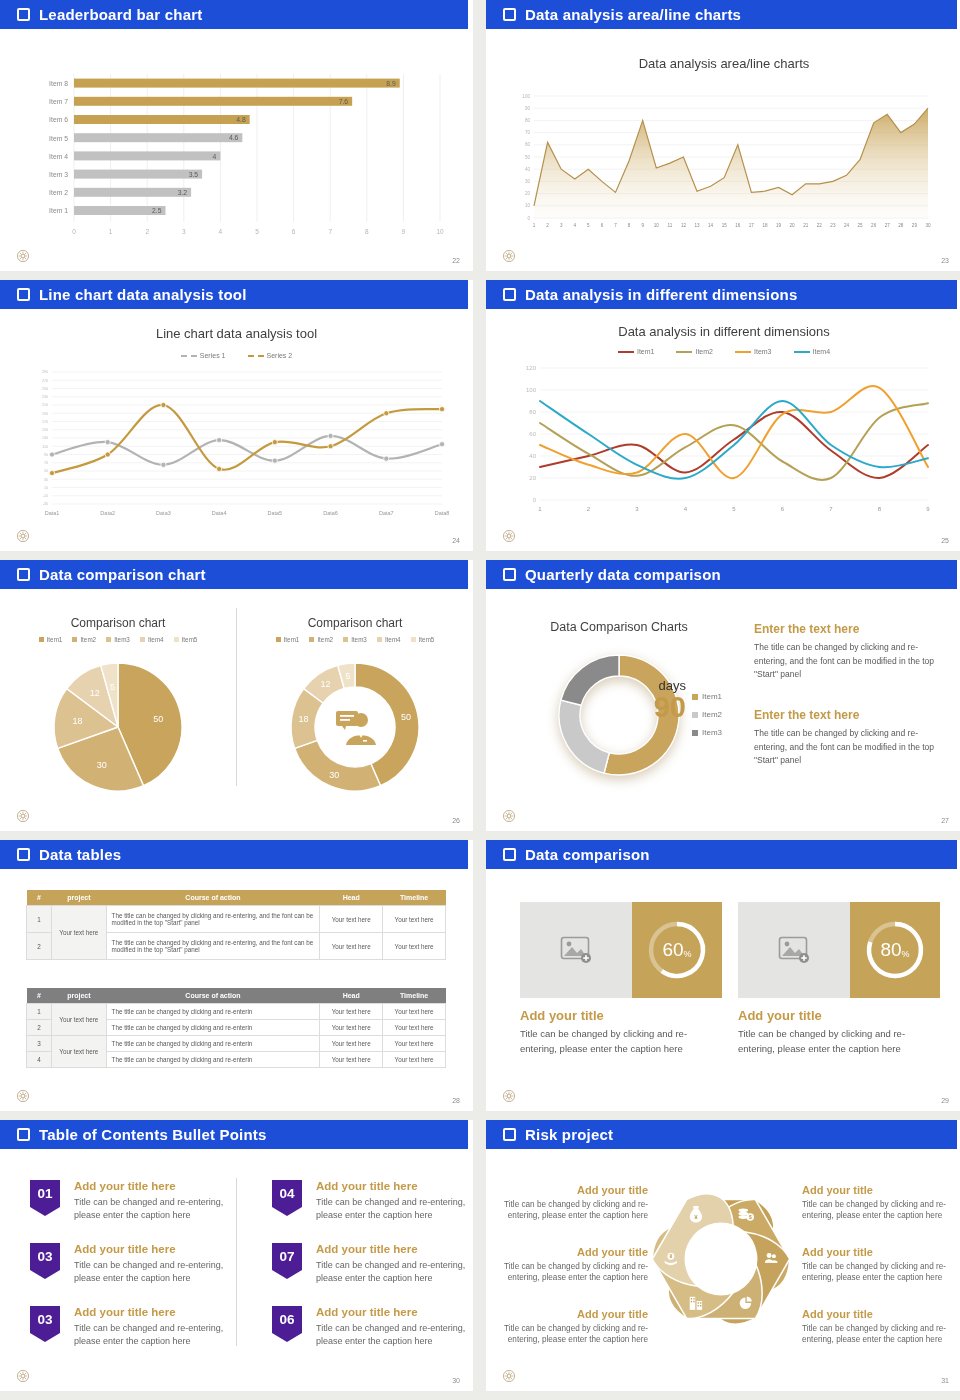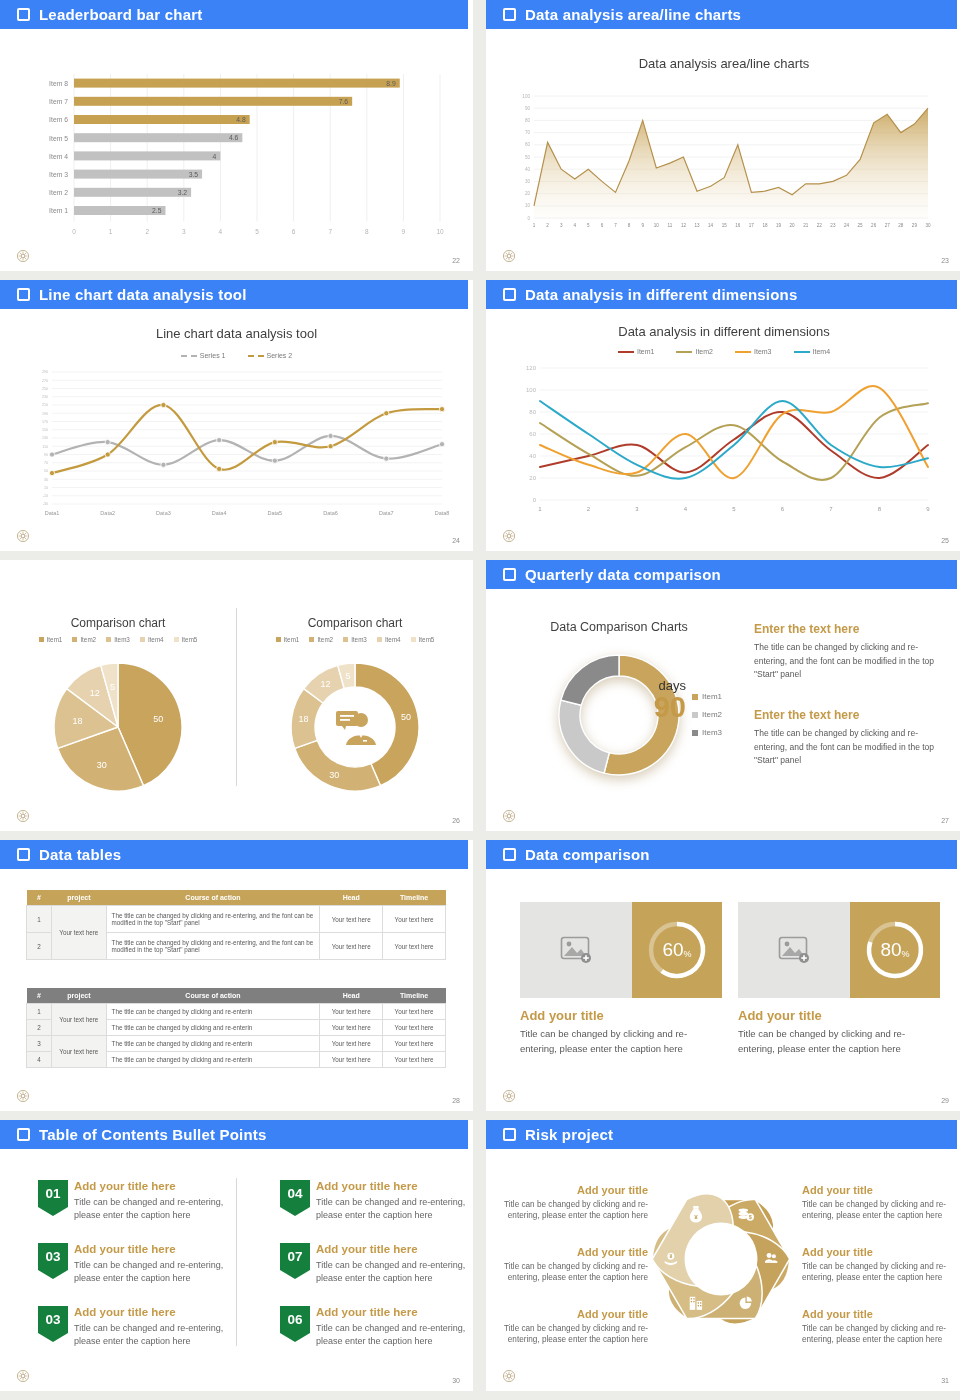--- a/index.html
+++ b/index.html
@@ -1,21 +1,21 @@
 <!DOCTYPE html>
 <html><head>
 <meta charset="utf-8">
 <style>
   html,body{margin:0;padding:0;}
   body{width:960px;height:1400px;background:#ECECE9;font-family:"Liberation Sans",sans-serif;}
   .grid{display:grid;grid-template-columns:480px 480px;grid-auto-rows:280px;width:960px;}
   .cell{position:relative;}
   .slide{position:absolute;left:0;top:0;width:473px;height:271px;background:#fff;overflow:hidden;}
   .cell.right .slide{left:6px;width:476px;}
-  .sh{position:absolute;left:0;top:0;height:29px;width:calc(100% - 5px);background:#3b82f6;color:#fff;
+  .sh{position:absolute;left:0;top:0;height:29px;width:calc(100% - 5px);background:#1d4ed8;color:#fff;
       display:flex;align-items:center;gap:9px;padding-left:17px;box-sizing:border-box;
       font-size:15px;font-weight:bold;letter-spacing:.2px;}
   .hbox{width:9px;height:9px;border:2px solid #fff;border-radius:2px;display:inline-block;}
   .logo{position:absolute;left:16px;bottom:8px;width:14px;height:14px;opacity:.75;}
   .pg{position:absolute;right:13px;bottom:7px;font-size:7px;color:#8c8c8c;}
   .ctitle{position:absolute;width:100%;text-align:center;font-size:13px;color:#3F3F3F;}
   .halftitle{position:absolute;width:236px;text-align:center;font-size:12px;color:#3F3F3F;}
   .legend{position:absolute;display:flex;justify-content:center;gap:22px;width:100%;font-size:7px;color:#7a7a7a;align-items:center;}
   .legend.small{gap:10px;font-size:6.3px;}
   .legend .li{display:flex;align-items:center;gap:3px;}
@@ -49,21 +49,21 @@
   
   .card{position:absolute;width:200px;}
   .card .imgbox{position:absolute;left:0;top:0;width:112px;height:96px;background:#E4E4E2;display:flex;align-items:center;justify-content:center;}
   .card .goldbox{position:absolute;left:112px;top:0;width:90px;height:96px;background:#C5A45A;display:flex;align-items:center;justify-content:center;}
   .card .pct{position:absolute;left:112px;top:0;width:90px;height:96px;display:flex;align-items:center;justify-content:center;color:#fff;font-size:19px;}
   .card .pcts{font-size:9px;margin-top:7px;}
   .card .ct{position:absolute;top:106px;font-size:13px;}
   .card .cc{position:absolute;top:124px;font-size:9.5px;color:#595959;line-height:1.6;width:200px;}
   
   .tocitem{position:absolute;width:205px;}
-  .badge{position:absolute;left:8px;top:0;width:30px;height:36px;background:#15803d;
+  .badge{position:absolute;left:0;top:0;width:30px;height:36px;background:#4c1d95;
          clip-path:polygon(0 0,100% 0,100% 75%,50% 100%,0 75%);
          color:#fff;font-weight:bold;font-size:13.5px;text-align:center;line-height:28px;}
   .tocitem .tt{position:absolute;left:44px;top:0;font-size:11.5px;}
   .tocitem .tc{position:absolute;left:44px;top:16px;font-size:9px;color:#666;line-height:1.4;width:160px;}
   
   .riskblock{position:absolute;width:152px;}
   .riskblock .rt{font-size:11px;}
   .riskblock .rc{font-size:8.2px;color:#666;line-height:1.4;margin-top:3px;}
   .riskblock.left{text-align:right;}
   .riskblock.right{text-align:left;}
@@ -385,20 +385,24 @@
               <line x1="10.1" y1="3.9" x2="3.9" y2="10.1"></line>
             </g>
             <circle cx="7" cy="7" r="1.7" fill="#fff" stroke="#AD9365" stroke-width="0.8"></circle>
           </svg></span>
     <span class="pg">25</span>
   </section>
     </div>
 
   <div class="cell left">
       <section class="slide">
+    <header class="sh">
+      <span class="hbox"></span>
+      <span>Data comparison chart</span>
+    </header>
     <div class="halftitle" style="left:0;top:56px">Comparison chart</div>
     <div class="halftitle" style="left:237px;top:56px">Comparison chart</div>
     <div class="legend small" id="lg5a" style="top:76px;left:0;width:236px">
           <span class="li">
             <span class="sw-sq" style="background: rgb(201, 164, 92);"></span>
             <span>Item1</span>
           </span>
           <span class="li">
             <span class="sw-sq" style="background: rgb(210, 178, 116);"></span>
             <span>Item2</span>

